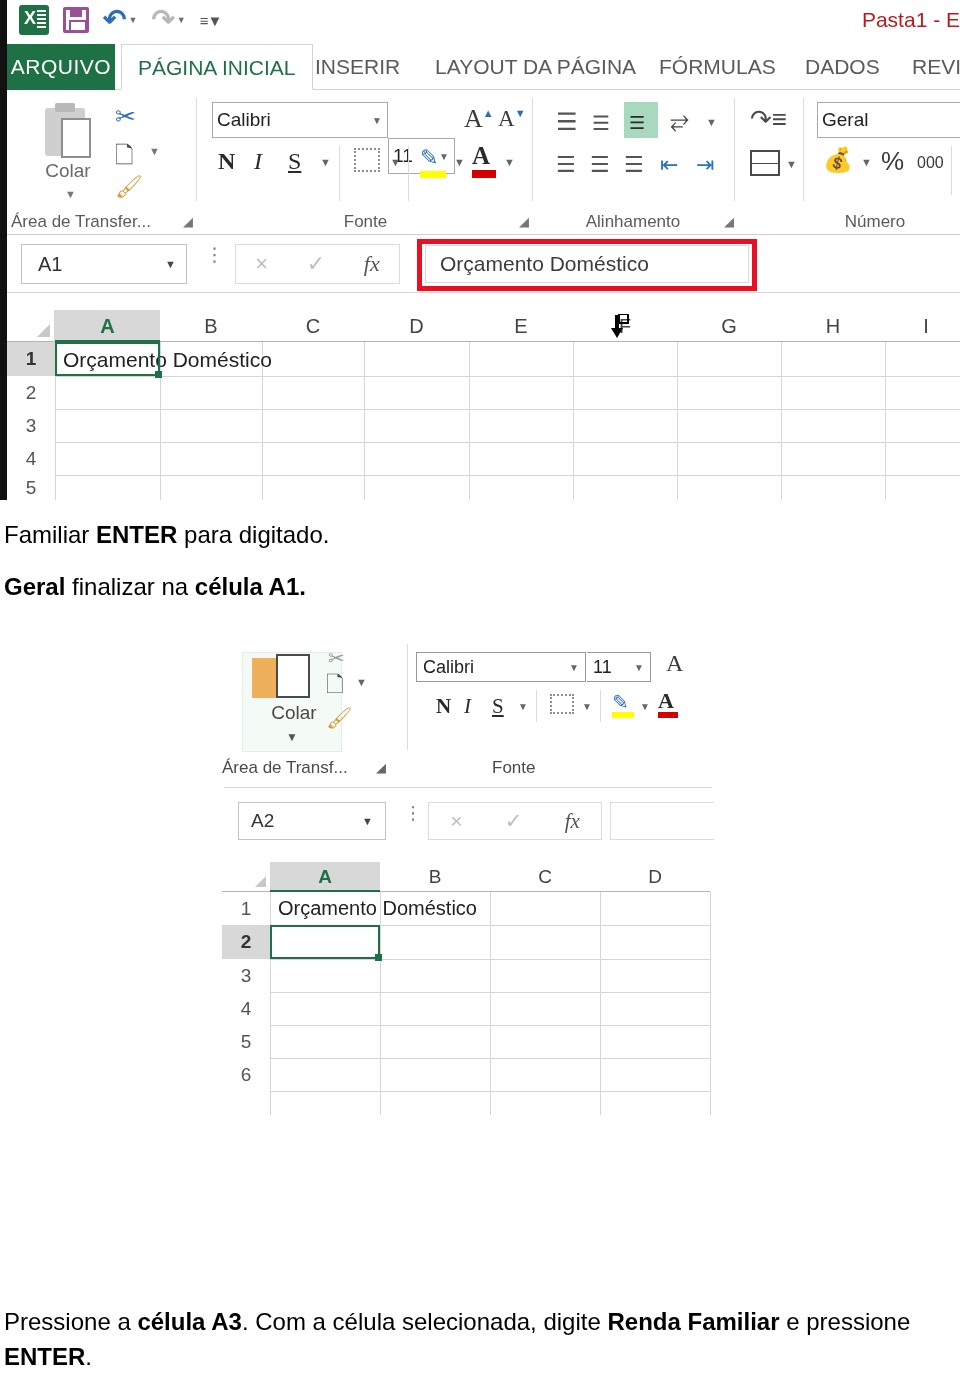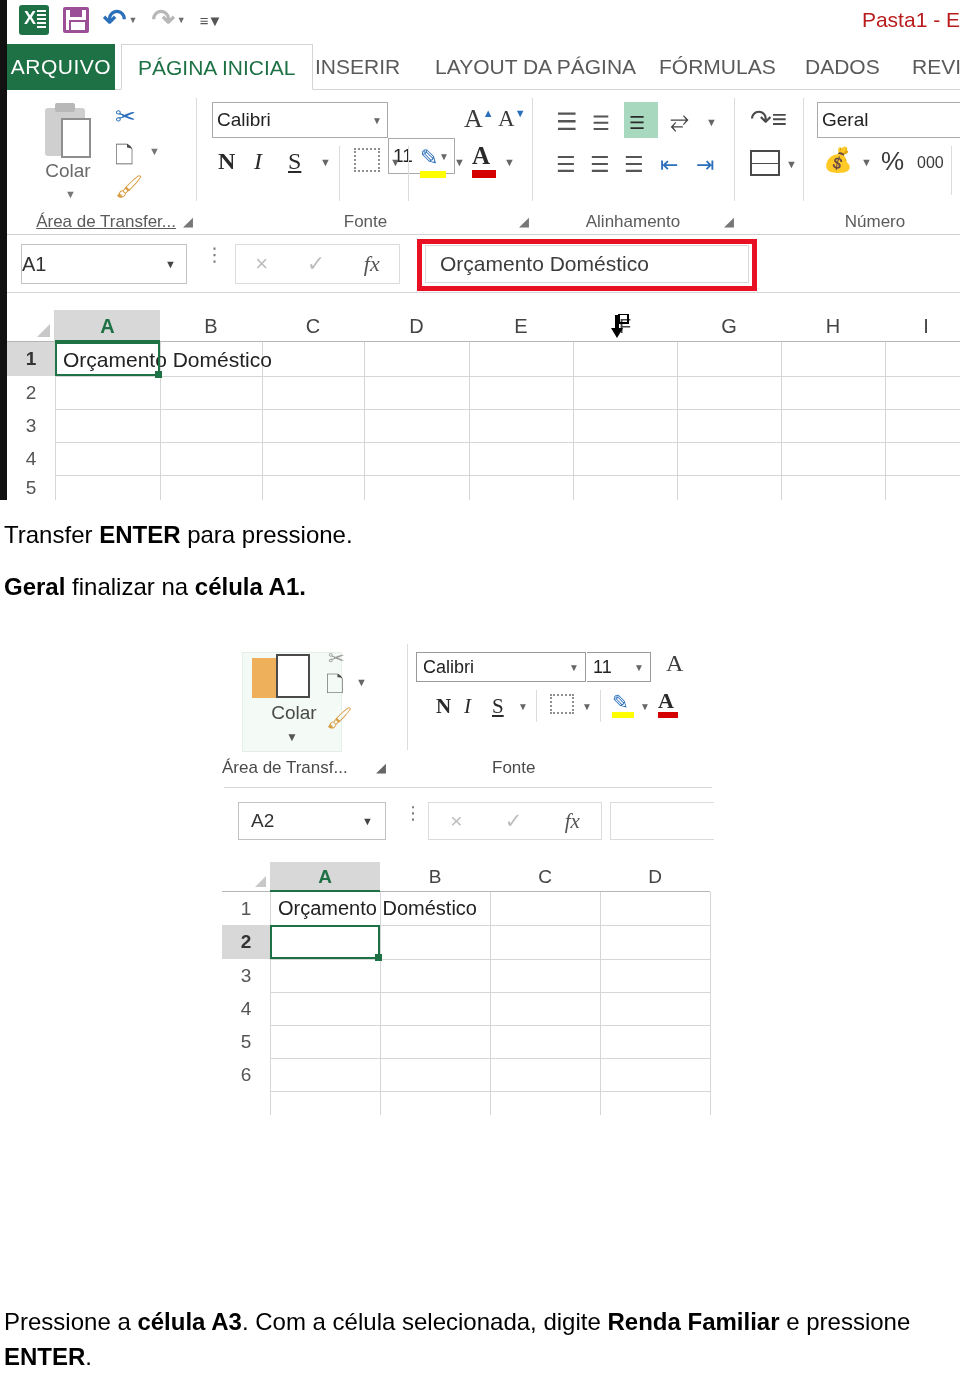--- a/index.html
+++ b/index.html
@@ -48,21 +48,21 @@
   .grp .glabel { position:absolute; bottom:3px; width:100%; text-align:center; font-size:17px; color:#5b5b5b; }
   .grp .launcher { position:absolute; bottom:6px; right:4px; font-size:13px; color:#777; }
   .vsep { position:absolute; top:8px; bottom:34px; width:1px; background:#dcdcdc; }
 
   .combo { border:1px solid #aaa; background:#fff; display:flex; align-items:center;
            font-size:19px; color:#222; padding:0 4px; position:relative;}
   .combo .dd { position:absolute; right:5px; font-size:10px; color:#666; }
 
   
   .fbar { position:relative; height:58px; border-bottom:1px solid #d6d6d6; background:#fff;}
-  .namebox { position:absolute; border:1px solid #c3c3c3; background:#fff; display:flex; align-items:center; padding-left:0; font-size:20px; color:#333;}
+  .namebox { position:absolute; border:1px solid #c3c3c3; background:#fff; display:flex; align-items:center; padding-left:16px; font-size:20px; color:#333;}
   .namebox .dd { position:absolute; right:10px; font-size:11px; color:#444;}
   .fx-group { position:absolute; border:1px solid #dcdcdc; display:flex; align-items:center; justify-content:space-around; color:#bdbdbd; font-size:22px;}
   .finput { position:absolute; border:1px solid #d8d8d8; background:#fff; display:flex; align-items:center; padding-left:14px; font-size:21px; color:#3c3c3c;}
   .redbox { position:absolute; border:5px solid #e81123; }
 
   
   .grid { position:relative; background:#fff; }
   .colhdr { position:absolute; top:0; height:32px; border-bottom:1px solid #b5b5b5;
             font-size:20px; color:#444; text-align:center; line-height:32px; background:#fff;}
   .colhdr.sel { background:#d8d8d8; color:#1e7145; font-weight:bold; border-bottom:2px solid #1e7145;}
@@ -132,21 +132,21 @@
         <div style="position:absolute;left:24px;top:18px;width:30px;height:40px;background:#fff;border:2px solid #8f8f8f;"></div>
       </div>
       <div style="position:absolute;left:24px;top:70px;width:74px;text-align:center;font-size:19px;color:#6a6a6a;">Colar</div>
       <div style="position:absolute;left:58px;top:98px;font-size:11px;color:#777;">▼</div>
 
       <div style="position:absolute;left:108px;top:12px;font-size:25px;color:#2b6fba;">✂</div>
       <div style="position:absolute;left:108px;top:48px;font-size:23px;color:#4a4a4a;">🗋</div>
       <div style="position:absolute;left:142px;top:55px;font-size:11px;color:#777;">▼</div>
       <div style="position:absolute;left:108px;top:84px;font-size:22px;color:#d79a3c;">🖌</div>
 
-      <div class="glabel" style="text-align:right;left:4px;width:165px;text-decoration:underline;">Área de Transfer...</div>
+      <div class="glabel" style="text-align:left;left:4px;width:165px;">Área de Transfer...</div>
       <div class="launcher">◢</div>
       <div class="vsep" style="right:0;"></div>
     </div>
 
     <div class="grp" style="left:191px;width:335px;">
       <div class="combo" style="left:14px;top:12px;width:176px;height:36px;">
         <span>Calibri</span>
         <span class="dd">▼</span>
       </div>
       <div class="combo" style="left:190px;top:12px;width:67px;height:36px;">
@@ -282,21 +282,21 @@
       <svg width="22" height="26" viewBox="0 0 22 26">
         <rect x="8" y="0" width="9" height="9" fill="none" stroke="#000" stroke-width="2"></rect>
         <rect x="4" y="1" width="4" height="14" fill="#000"></rect>
         <polygon points="0,14 12,14 6,24" fill="#000"></polygon>
       </svg>
     </div>
   </div>
 </div>
 
 <div class="para" style="left:4px;top:518px;width:620px;">
-  <span>Transfer </span><b>ENTER</b><span> para pressione.</span>
+  <span>Familiar </span><b>ENTER</b><span> para digitado.</span>
 </div>
 <div class="para" style="left:4px;top:570px;width:620px;">
   <b>Geral</b><span> finalizar na </span><b>célula A1.</b>
 </div>
 
 <div class="xl" id="shot2">
 
   <div style="position:absolute;left:0;top:0;width:492px;height:148px;">
 
     <div style="position:absolute;left:4px;top:6px;width:140px;height:142px;">

